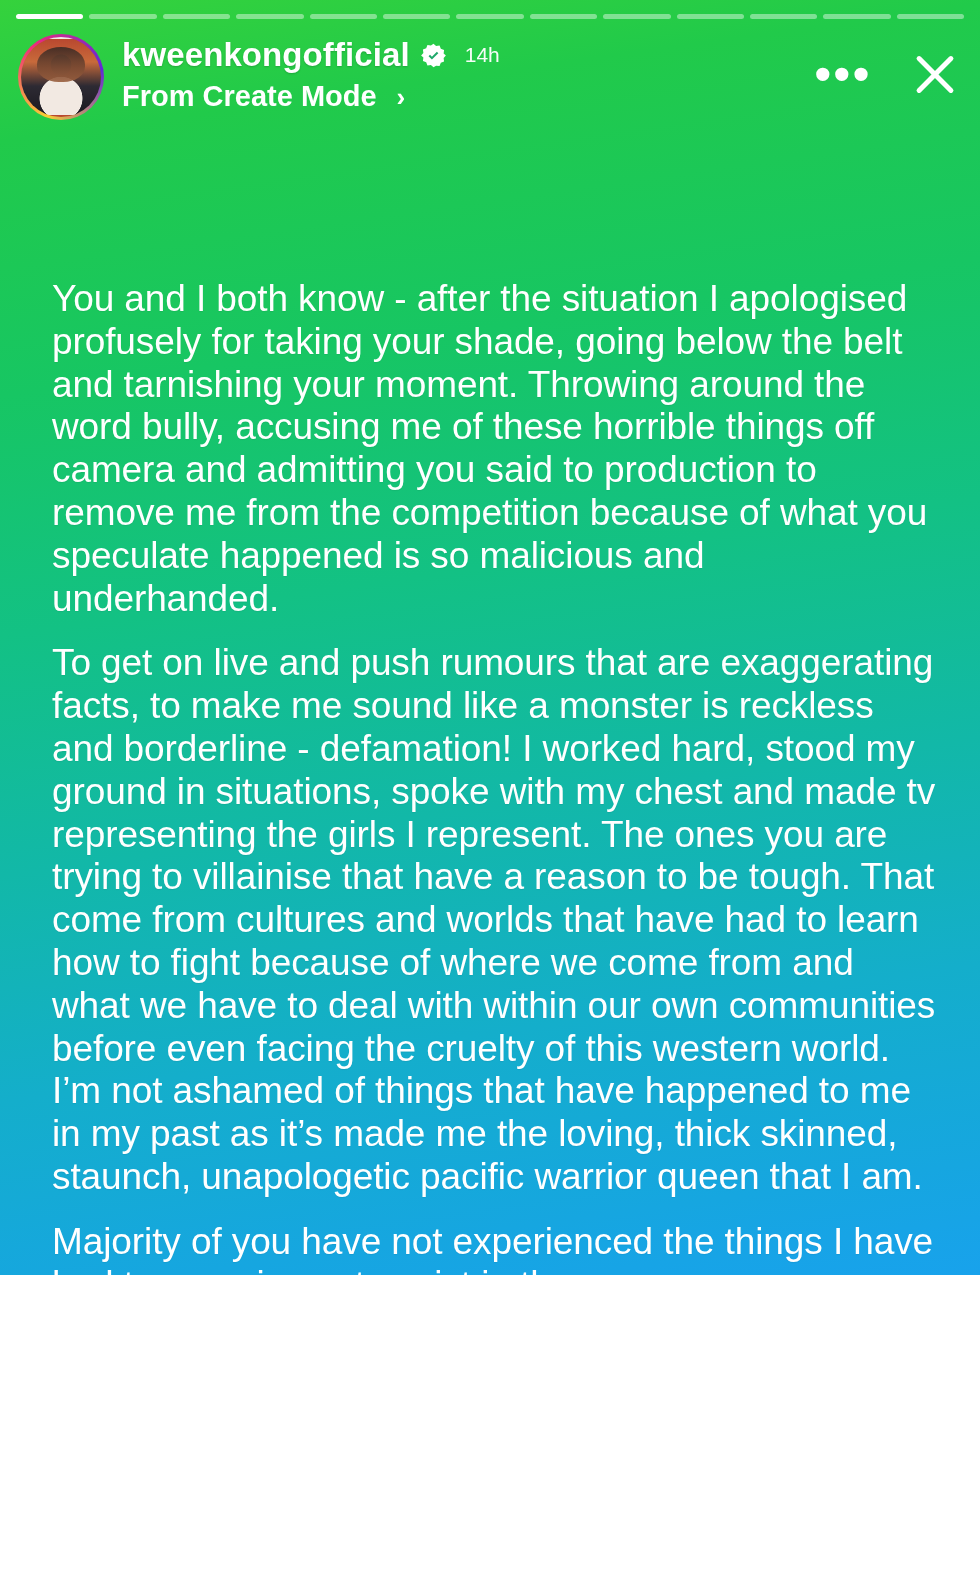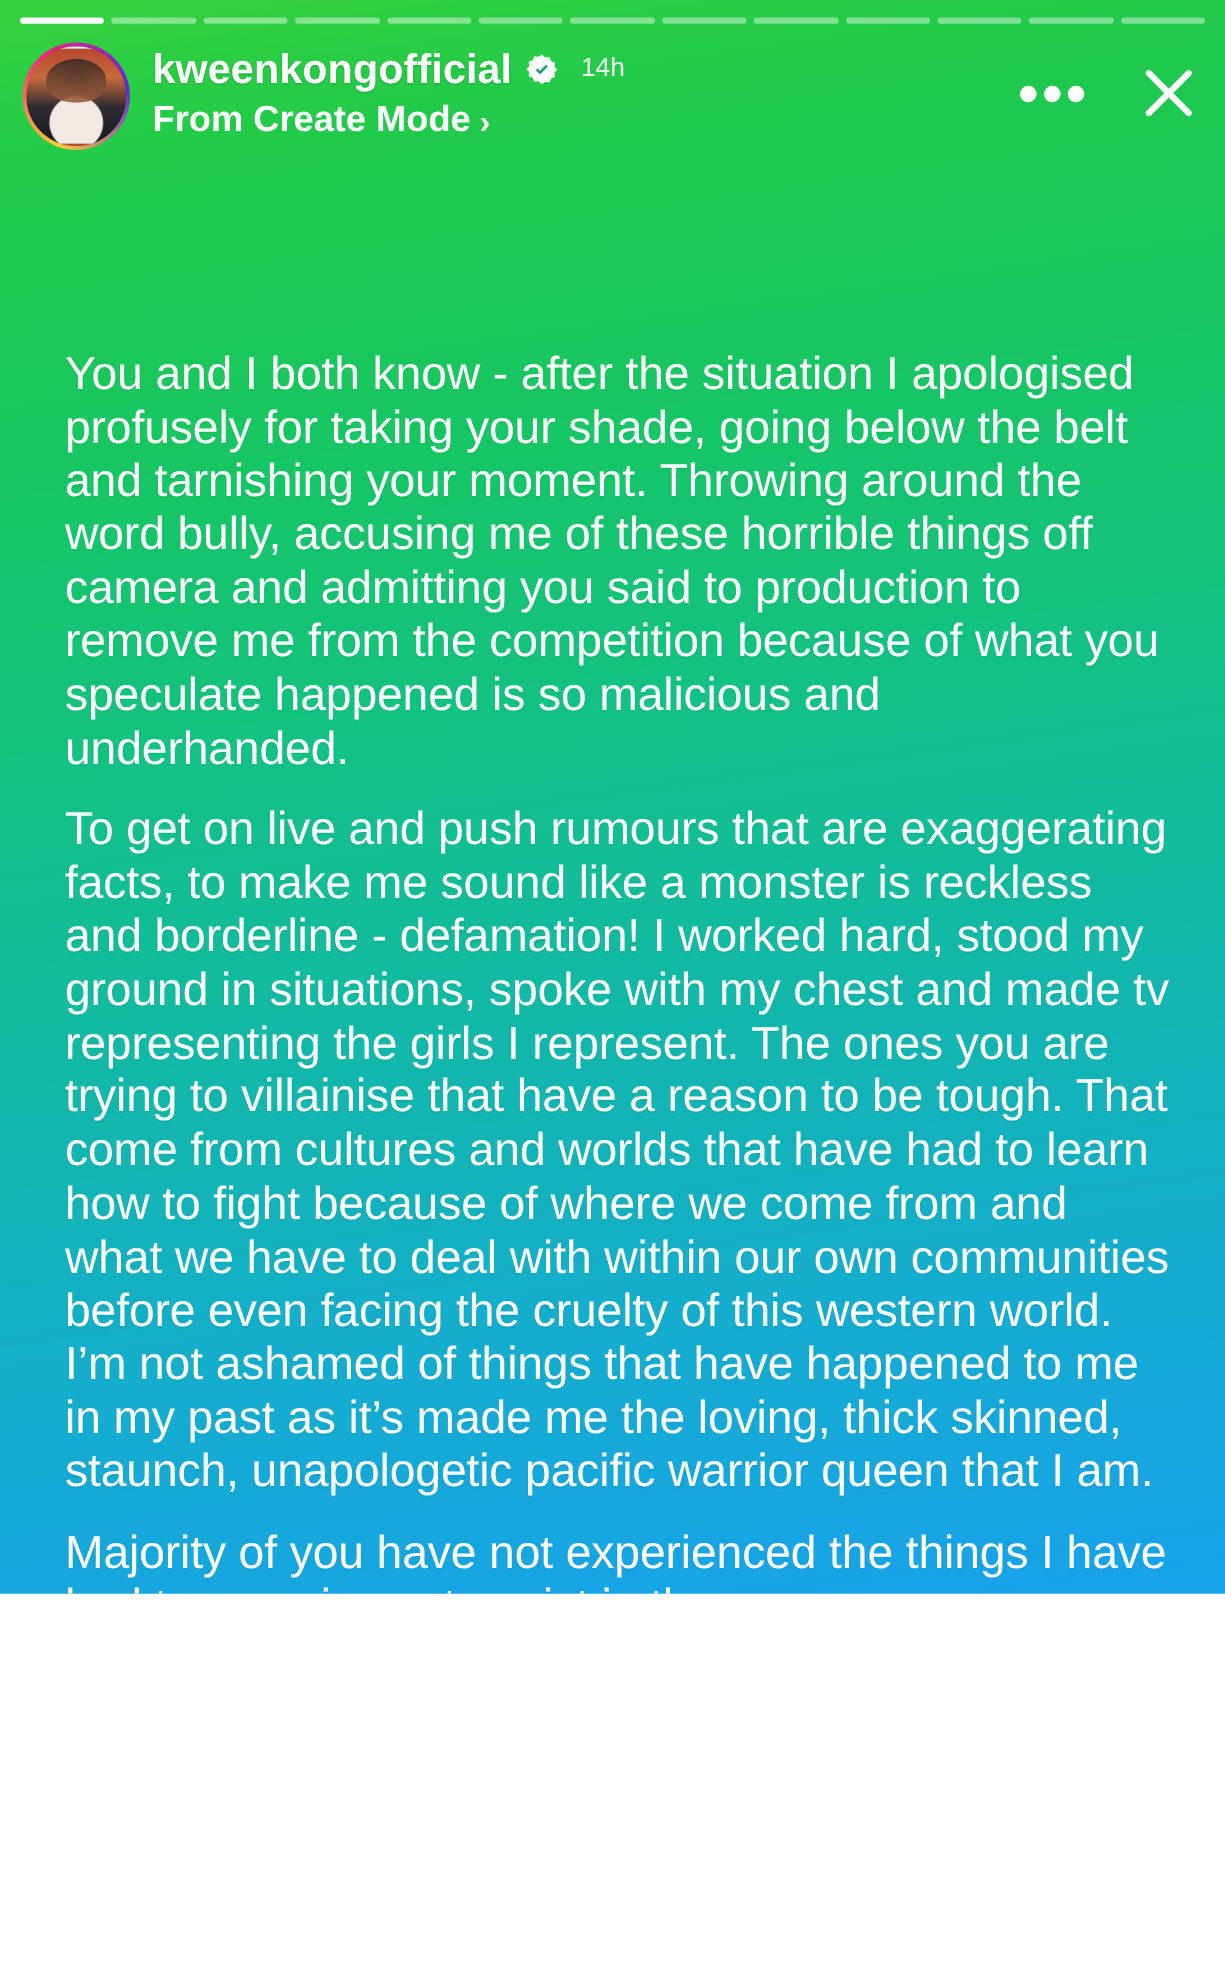--- a/index.html
+++ b/index.html
@@ -122,21 +122,21 @@
   }
   .time {
     color: rgba(255,255,255,0.96);
     font-size: 21px;
     font-weight: 400;
     margin-left: 8px;
   }
   .line2 {
     display: flex;
     align-items: center;
-    gap: 7px;
+    gap: 20px;
     margin-top: 6px;
   }
   .create-mode {
     color: #ffffff;
     font-size: 29px;
     font-weight: 700;
   }
   .chev {
     color: #ffffff;
     font-size: 26px;

